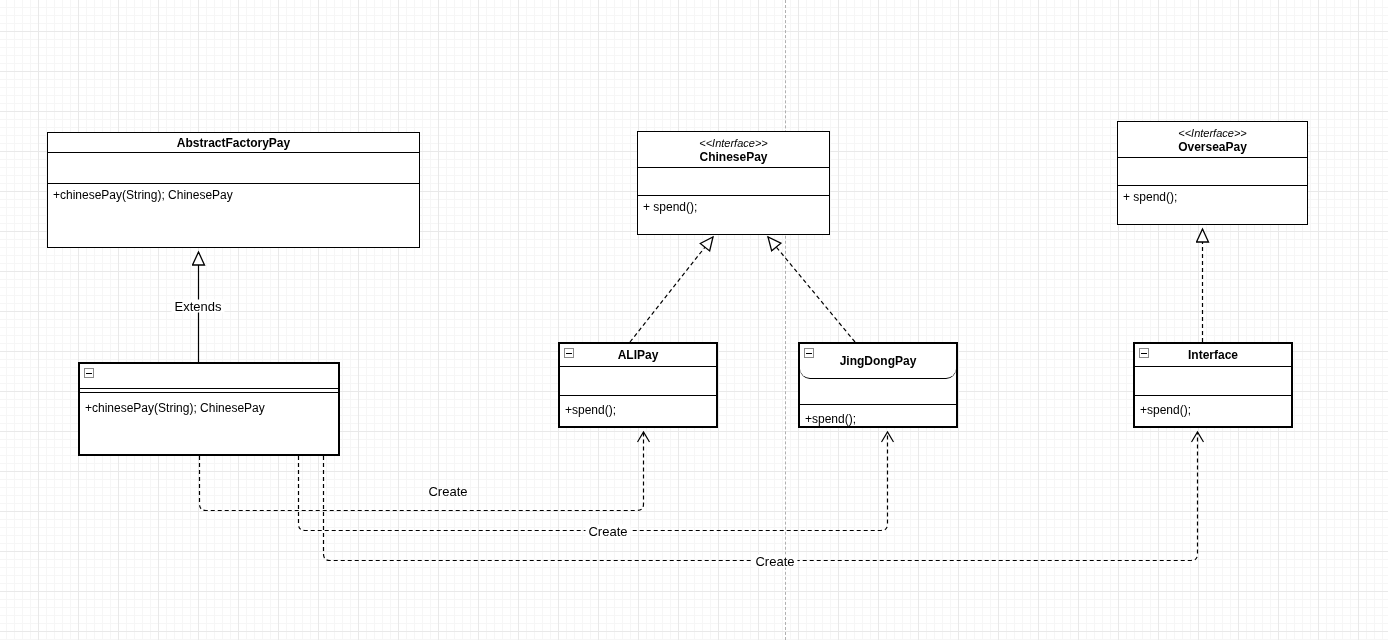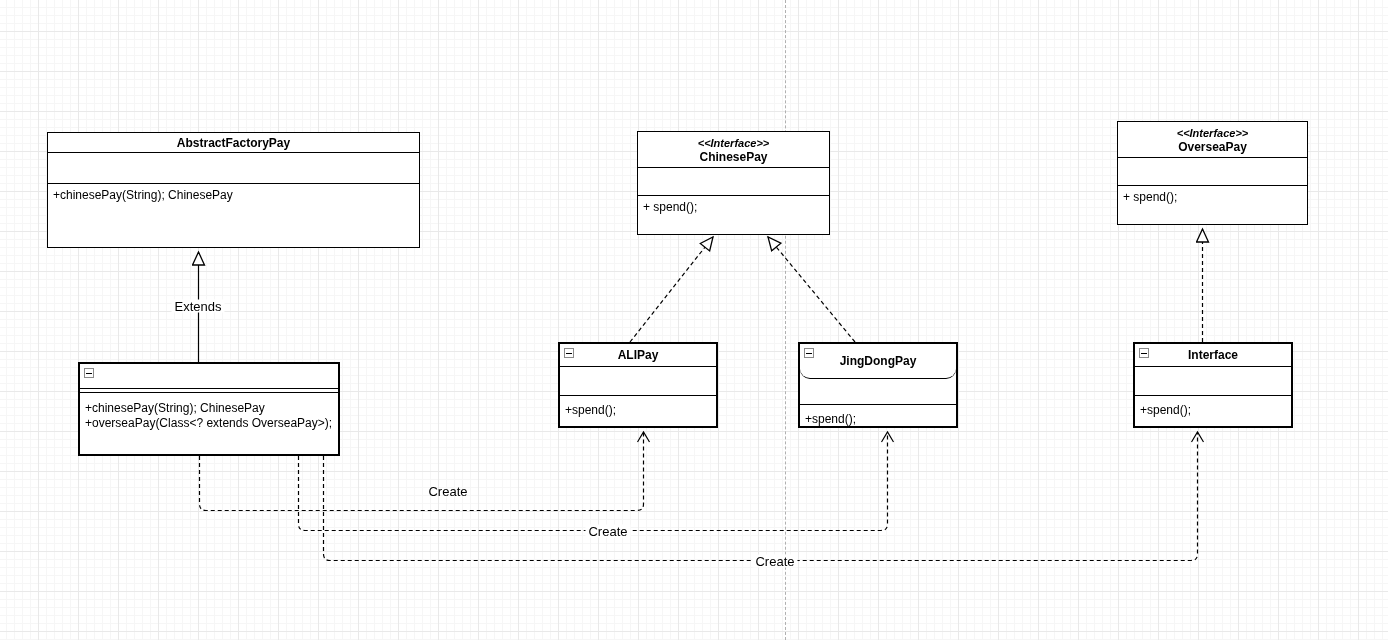--- a/index.html
+++ b/index.html
@@ -29,21 +29,21 @@
     position:absolute; background:#ffffff; border:1px solid #000;
     display:flex; flex-direction:column;
   }
   .uml-box.thick { border-width:2px; }
 
   .uml-title {
     text-align:center; font-weight:bold; font-size:12px;
     border-bottom:1px solid #000; position:relative;
     display:flex; flex-direction:column; justify-content:center;
   }
-  .stereotype { font-weight:bold; font-style:italic; font-size:11px; line-height:14px; }
+  .stereotype { font-weight:normal; font-style:italic; font-size:11px; line-height:14px; }
   .uml-name { line-height:14px; }
   .uml-attrs { border-bottom:1px solid #000; }
   .uml-methods { flex:1; font-size:12px; padding:4px 4px 0 5px; line-height:14px; }
   .uml-methods.roomy { padding-top:8px; line-height:15px; }
 
   .collapse {
     position:absolute; left:4px; top:4px; width:10px; height:10px;
     border:1px solid #8a8a8a; background:#fff;
   }
   .collapse .minus { position:absolute; left:1px; right:1px; top:4px; border-top:1px solid #000; }
@@ -118,21 +118,20 @@
 
   <div class="uml-box thick" style="left:78px; top:362px; width:262px; height:94px;">
     <div class="uml-title" style="height:25px;">
       <span class="collapse">
           <span class="minus"></span>
         </span>
     </div>
     <div class="uml-attrs" style="height:4px;"></div>
     <div class="uml-methods roomy">
       <div>+chinesePay(String); ChinesePay</div>
-      <div>+overseaPay(Class&lt;? extends OverseaPay&gt;);</div>
     </div>
   </div>
 
   <div class="uml-box thick" style="left:558px; top:342px; width:160px; height:86px;">
     <div class="uml-title" style="height:23px;">
       <span class="collapse">
           <span class="minus"></span>
         </span>
       <div class="uml-name">ALIPay</div>
     </div>

